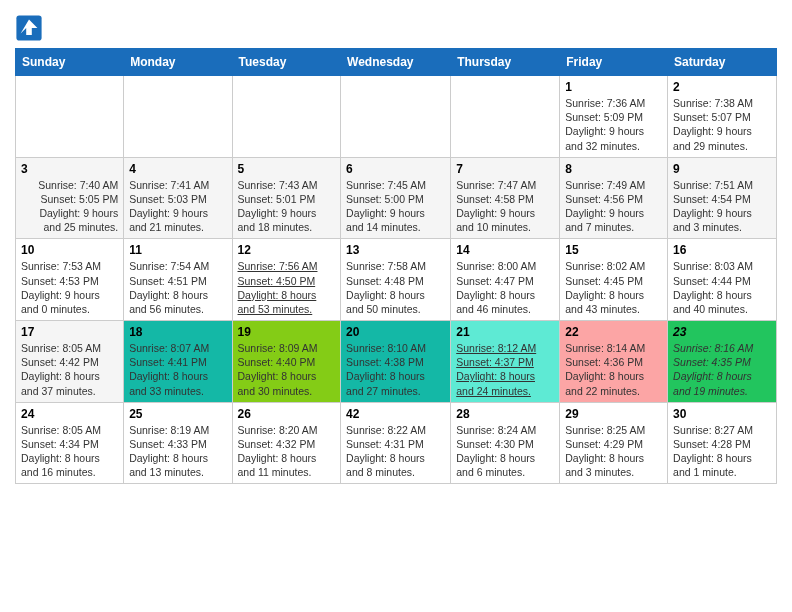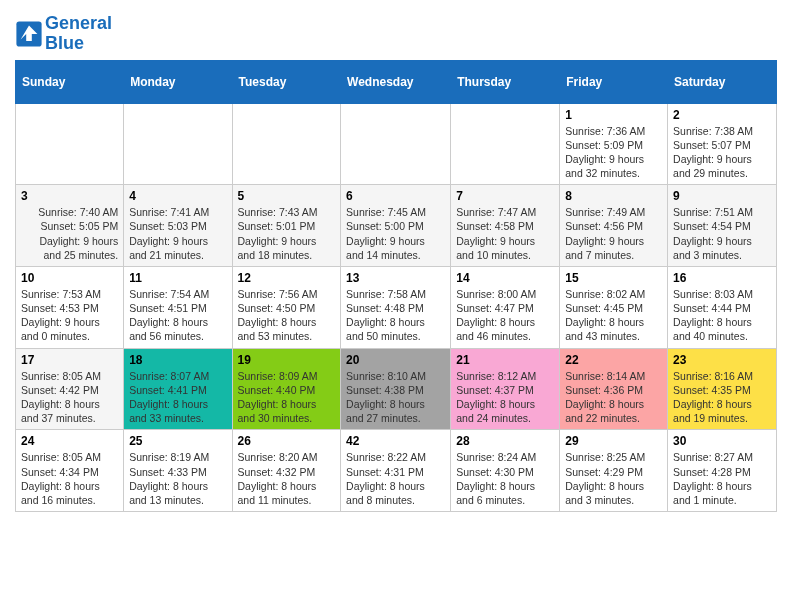--- a/index.html
+++ b/index.html
@@ -49,21 +49,21 @@
     }
     .calendar-table {
       width: 100%;
       border-collapse: collapse;
       font-size: 11px;
     }
     .calendar-table th {
       background-color: #1a6dbb;
       color: #fff;
       text-align: left;
-      padding: 14px 6px;
+      padding: 6px 6px;
       font-size: 12px;
       font-weight: bold;
       border: 1px solid #1a6dbb;
     }
     .calendar-table td {
       border: 1px solid #ccc;
       vertical-align: top;
       padding: 4px 5px;
       width: 113px;
       min-height: 75px;
@@ -89,24 +89,20 @@
   </style>
 </head>
 <body>
 
 <div class="header-section">
   <div class="logo">
     <svg class="logo-icon" viewBox="0 0 40 40">
       <rect x="2" y="2" width="36" height="36" rx="4" fill="#1a6dbb"></rect>
       <polygon points="8,28 20,8 32,20 24,20 24,30 16,30 16,20" fill="white"></polygon>
     </svg>
-    <div class="logo-text">
-      <div><span>General</span></div>
-      <div><span style="color:#1a6dbb;">Blue</span></div>
-    </div>
   </div>
   <div class="title-area">
     <div class="month-title"></div>
     <div class="location-title"></div>
   </div>
 </div>
 
 <table class="calendar-table">
   <thead>
     <tr>
@@ -191,21 +187,21 @@
 Daylight: 9 hours and 0 minutes.</div>
         </td>
         <td>
           <span class="day-number">11</span>
           <div class="day-info" style="white-space: pre-line;">Sunrise: 7:54 AM
 Sunset: 4:51 PM
 Daylight: 8 hours and 56 minutes.</div>
         </td>
         <td>
           <span class="day-number">12</span>
-          <div class="day-info" style="white-space: pre-line;">Sunrise: 7:56 AM
+          <div class="day-info" style="white-space: pre-line; text-decoration: underline;">Sunrise: 7:56 AM
 Sunset: 4:50 PM
 Daylight: 8 hours and 53 minutes.</div>
         </td>
         <td>
           <span class="day-number">13</span>
           <div class="day-info" style="white-space: pre-line;">Sunrise: 7:58 AM
 Sunset: 4:48 PM
 Daylight: 8 hours and 50 minutes.</div>
         </td>
         <td>
@@ -239,39 +235,39 @@
           <div class="day-info" style="white-space: pre-line;">Sunrise: 8:07 AM
 Sunset: 4:41 PM
 Daylight: 8 hours and 33 minutes.</div>
         </td>
         <td style="background: #84cc16;">
           <span class="day-number">19</span>
           <div class="day-info" style="white-space: pre-line;">Sunrise: 8:09 AM
 Sunset: 4:40 PM
 Daylight: 8 hours and 30 minutes.</div>
         </td>
-        <td style="background: #a3a3a3;">
+        <td style="background: #14b8a6;">
           <span class="day-number">20</span>
           <div class="day-info" style="white-space: pre-line;">Sunrise: 8:10 AM
 Sunset: 4:38 PM
 Daylight: 8 hours and 27 minutes.</div>
         </td>
-        <td style="background: #f9a8d4;">
+        <td style="background: #5eead4;">
           <span class="day-number">21</span>
-          <div class="day-info" style="white-space: pre-line;">Sunrise: 8:12 AM
+          <div class="day-info" style="white-space: pre-line; text-decoration: underline;">Sunrise: 8:12 AM
 Sunset: 4:37 PM
 Daylight: 8 hours and 24 minutes.</div>
         </td>
         <td style="background: #fca5a5;">
           <span class="day-number">22</span>
           <div class="day-info" style="white-space: pre-line;">Sunrise: 8:14 AM
 Sunset: 4:36 PM
 Daylight: 8 hours and 22 minutes.</div>
         </td>
-        <td style="background: #fde047;">
+        <td style="background: #22c55e; font-style: italic;">
           <span class="day-number">23</span>
           <div class="day-info" style="white-space: pre-line;">Sunrise: 8:16 AM
 Sunset: 4:35 PM
 Daylight: 8 hours and 19 minutes.</div>
         </td>
       </tr>
       <tr>
         <td>
           <span class="day-number">24</span>
           <div class="day-info" style="white-space: pre-line;">Sunrise: 8:05 AM

